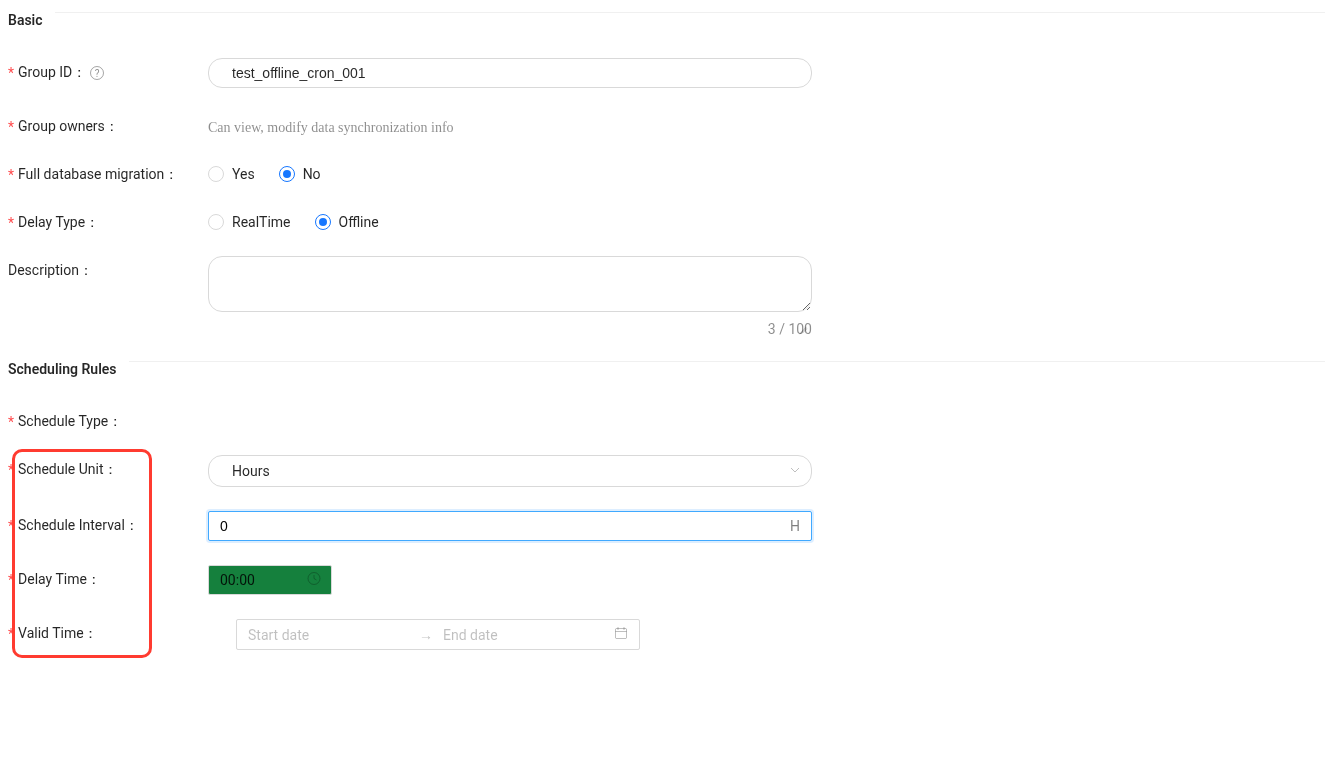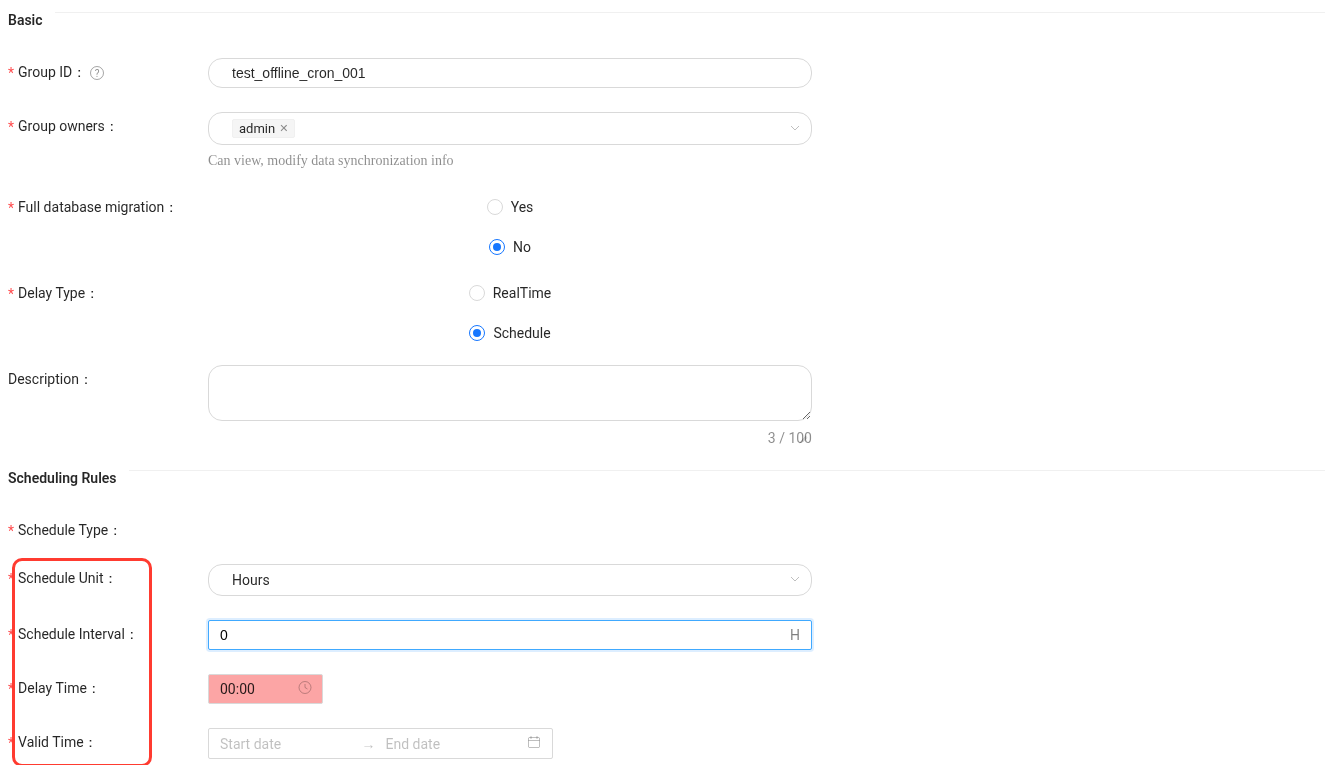--- a/index.html
+++ b/index.html
@@ -106,21 +106,20 @@
     color: rgba(0,0,0,0.45);
     font-size: 14px;
     margin-top: 8px;
     font-family: Liberation Serif, serif;
   }
   .radio-group {
     display: flex;
     gap: 24px;
     align-items: center;
     padding-top: 6px;
-    flex-direction: column;
   }
   .radio {
     display: inline-flex;
     align-items: center;
     gap: 8px;
     cursor: pointer;
   }
   .radio .circle {
     width: 16px;
     height: 16px;
@@ -166,46 +165,47 @@
     border: none;
     outline: none;
     padding: 6px 0;
     font-size: 14px;
     background: transparent;
   }
   .suffix-input .suffix {
     color: rgba(0,0,0,0.5);
   }
   .time-input {
-    width: 115px;
+    width: 124px;
     border: 1px solid #d9d9d9;
     border-radius: 2px;
     padding: 6px 30px 6px 11px;
     font-size: 14px;
     position: relative;
-    background: #fca5a5;
+    background: #15803d;
   }
   .time-input .clock-icon {
     position: absolute;
     right: 10px;
     top: 50%;
     transform: translateY(-50%);
     color: rgba(0,0,0,0.25);
   }
   .range-picker {
-    width: 345px;
+    width: 404px;
     border: 1px solid #d9d9d9;
     border-radius: 2px;
     padding: 6px 11px;
     display: flex;
     align-items: center;
     gap: 10px;
     background: #fff;
     color: rgba(0,0,0,0.25);
     position: relative;
+    margin-left: 28px;
   }
   .range-picker .side {
     flex: 1;
   }
   .range-picker .arrow {
     color: rgba(0,0,0,0.25);
   }
   .range-picker .cal-icon {
     color: rgba(0,0,0,0.25);
   }
@@ -256,31 +256,20 @@
     <input class="text-input" value="test_offline_cron_001" style="">
   </div>
 </div>
 
 <div class="form-row">
   <div class="form-label">
     <span class="req">*</span>
     <span class="colon">Group owners</span>
   </div>
   <div class="form-control">
-    <div class="select-input">
-      <span class="tag">
-        <span>admin</span>
-        <span class="tag-close">✕</span>
-      </span>
-      <span class="select-arrow">
-        <svg width="12" height="12" viewBox="0 0 12 12" fill="currentColor">
-            <path d="M2 4 L6 8 L10 4" stroke="currentColor" stroke-width="1" fill="none"></path>
-          </svg>
-      </span>
-    </div>
     <div class="helper-text">Can view, modify data synchronization info</div>
   </div>
 </div>
 
 <div class="form-row">
   <div class="form-label">
     <span class="req">*</span>
     <span class="colon">Full database migration</span>
   </div>
   <div class="form-control">
@@ -303,21 +292,21 @@
     <span class="colon">Delay Type</span>
   </div>
   <div class="form-control">
     <div class="radio-group">
       <label class="radio">
         <span class="circle"></span>
         <span>RealTime</span>
       </label>
       <label class="radio checked">
         <span class="circle"></span>
-        <span>Schedule</span>
+        <span>Offline</span>
       </label>
     </div>
   </div>
 </div>
 
 <div class="form-row">
   <div class="form-label">
     <span class="colon">Description</span>
   </div>
   <div class="form-control" style="position:relative;">

